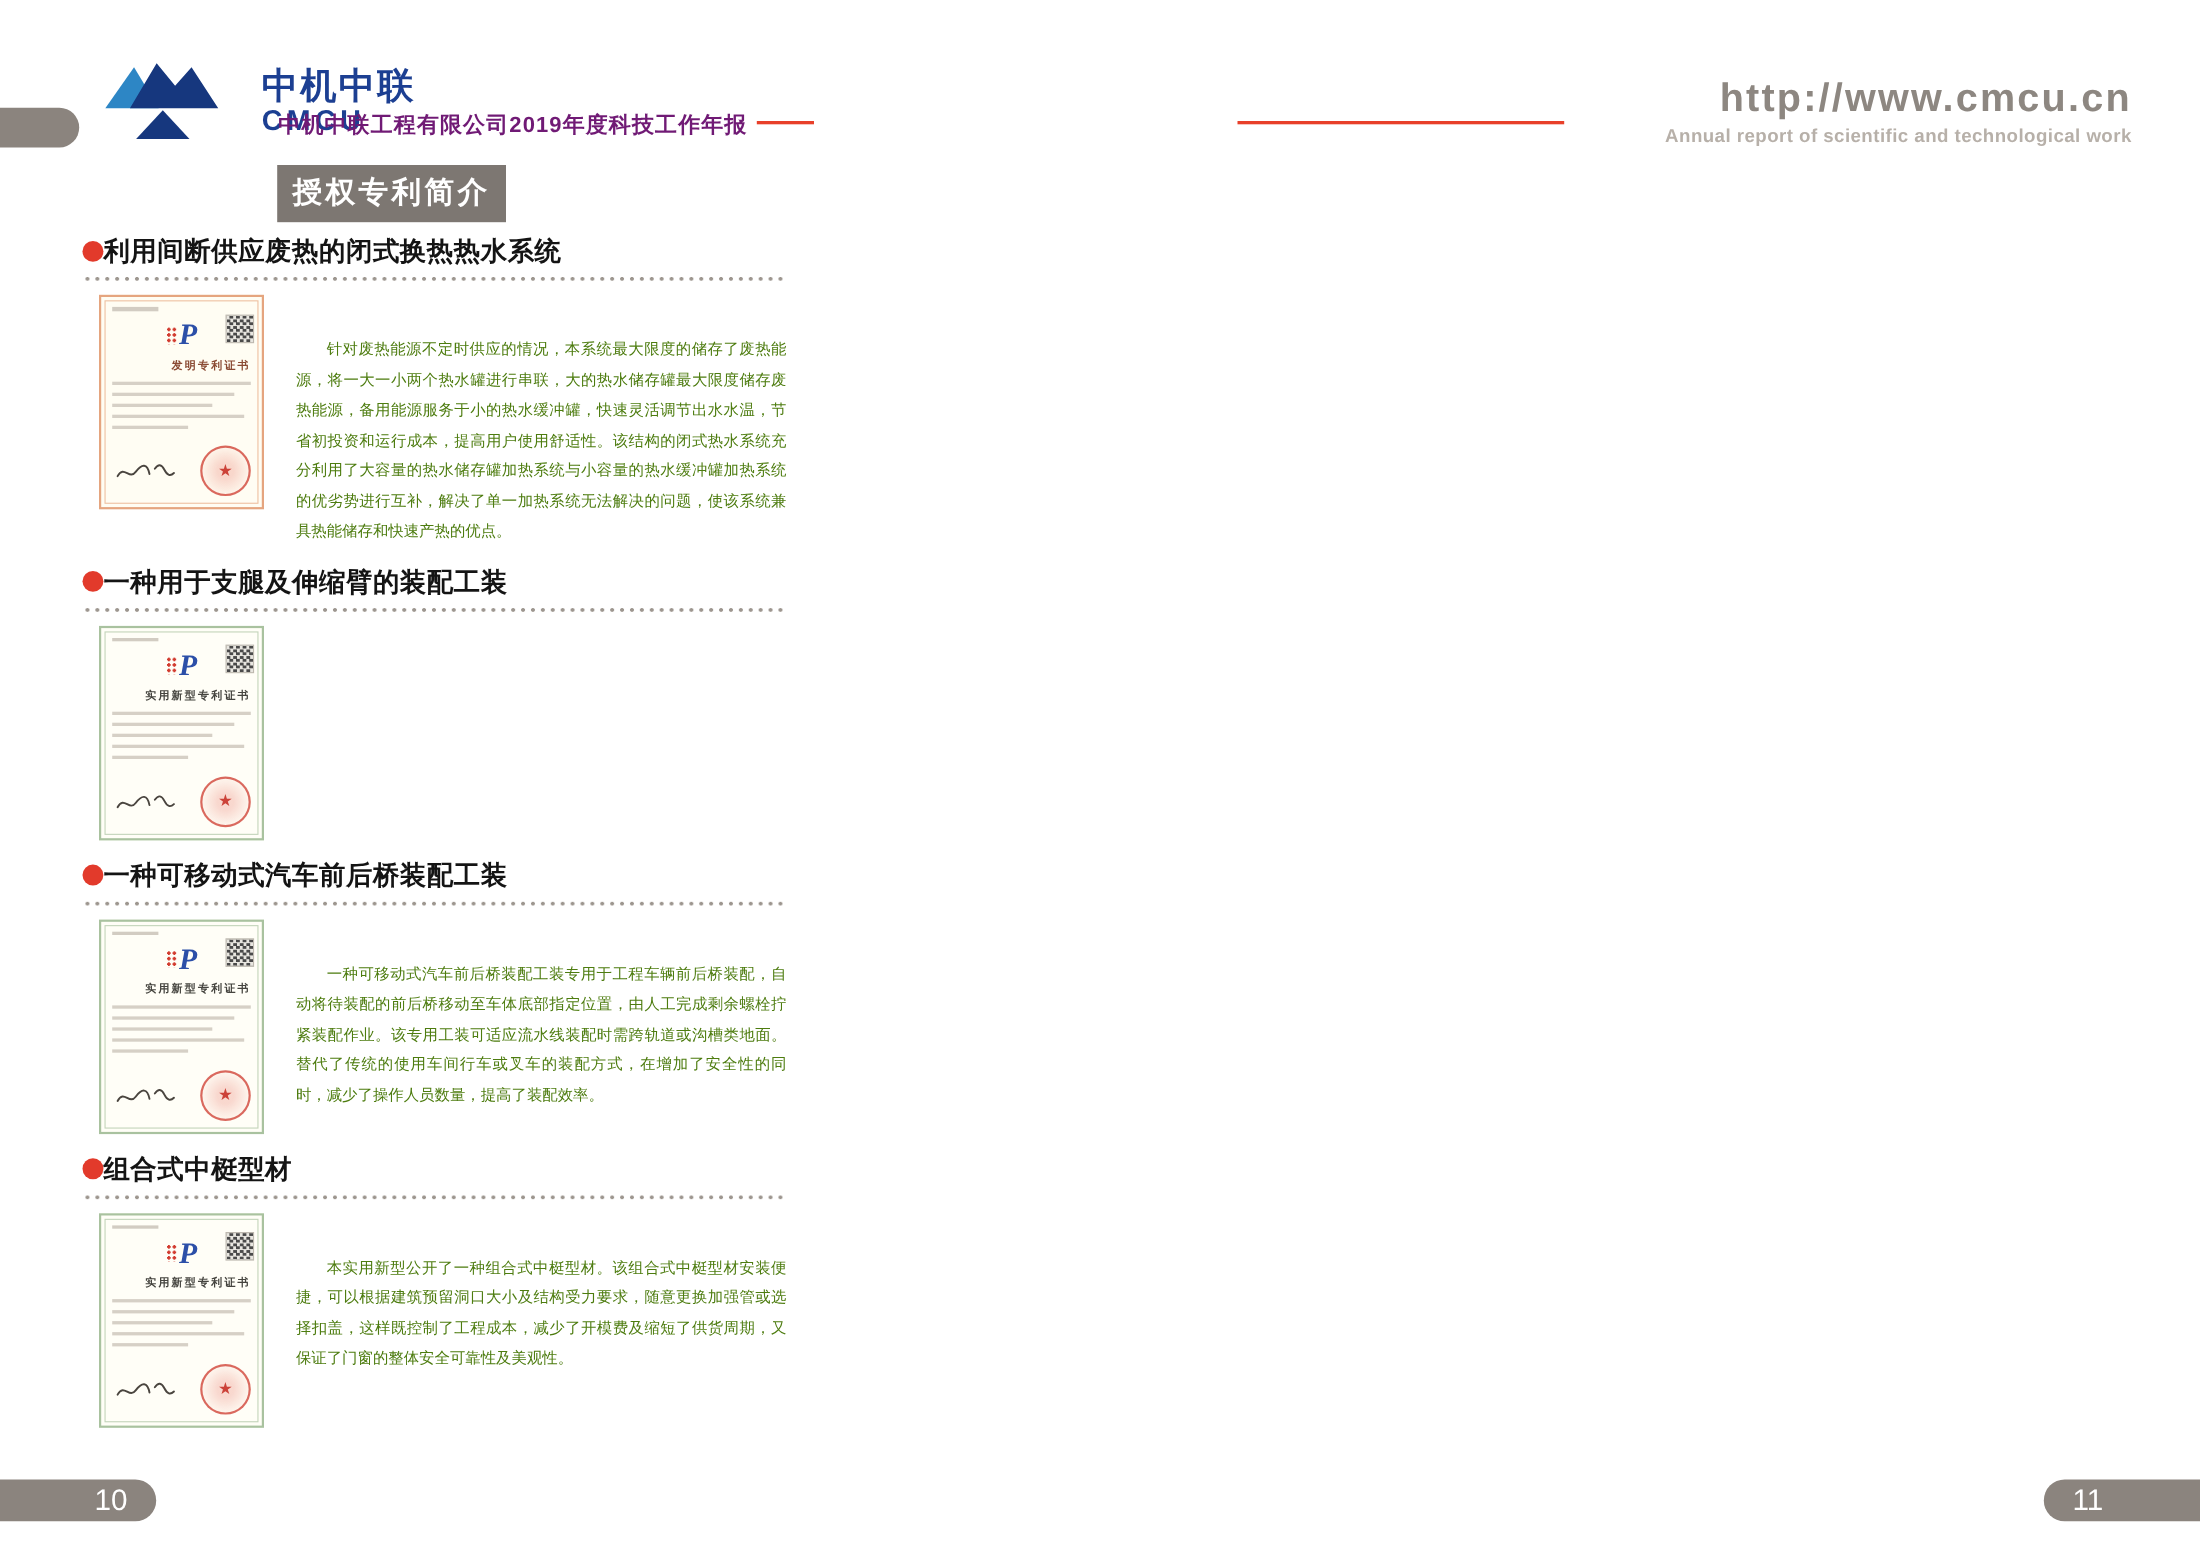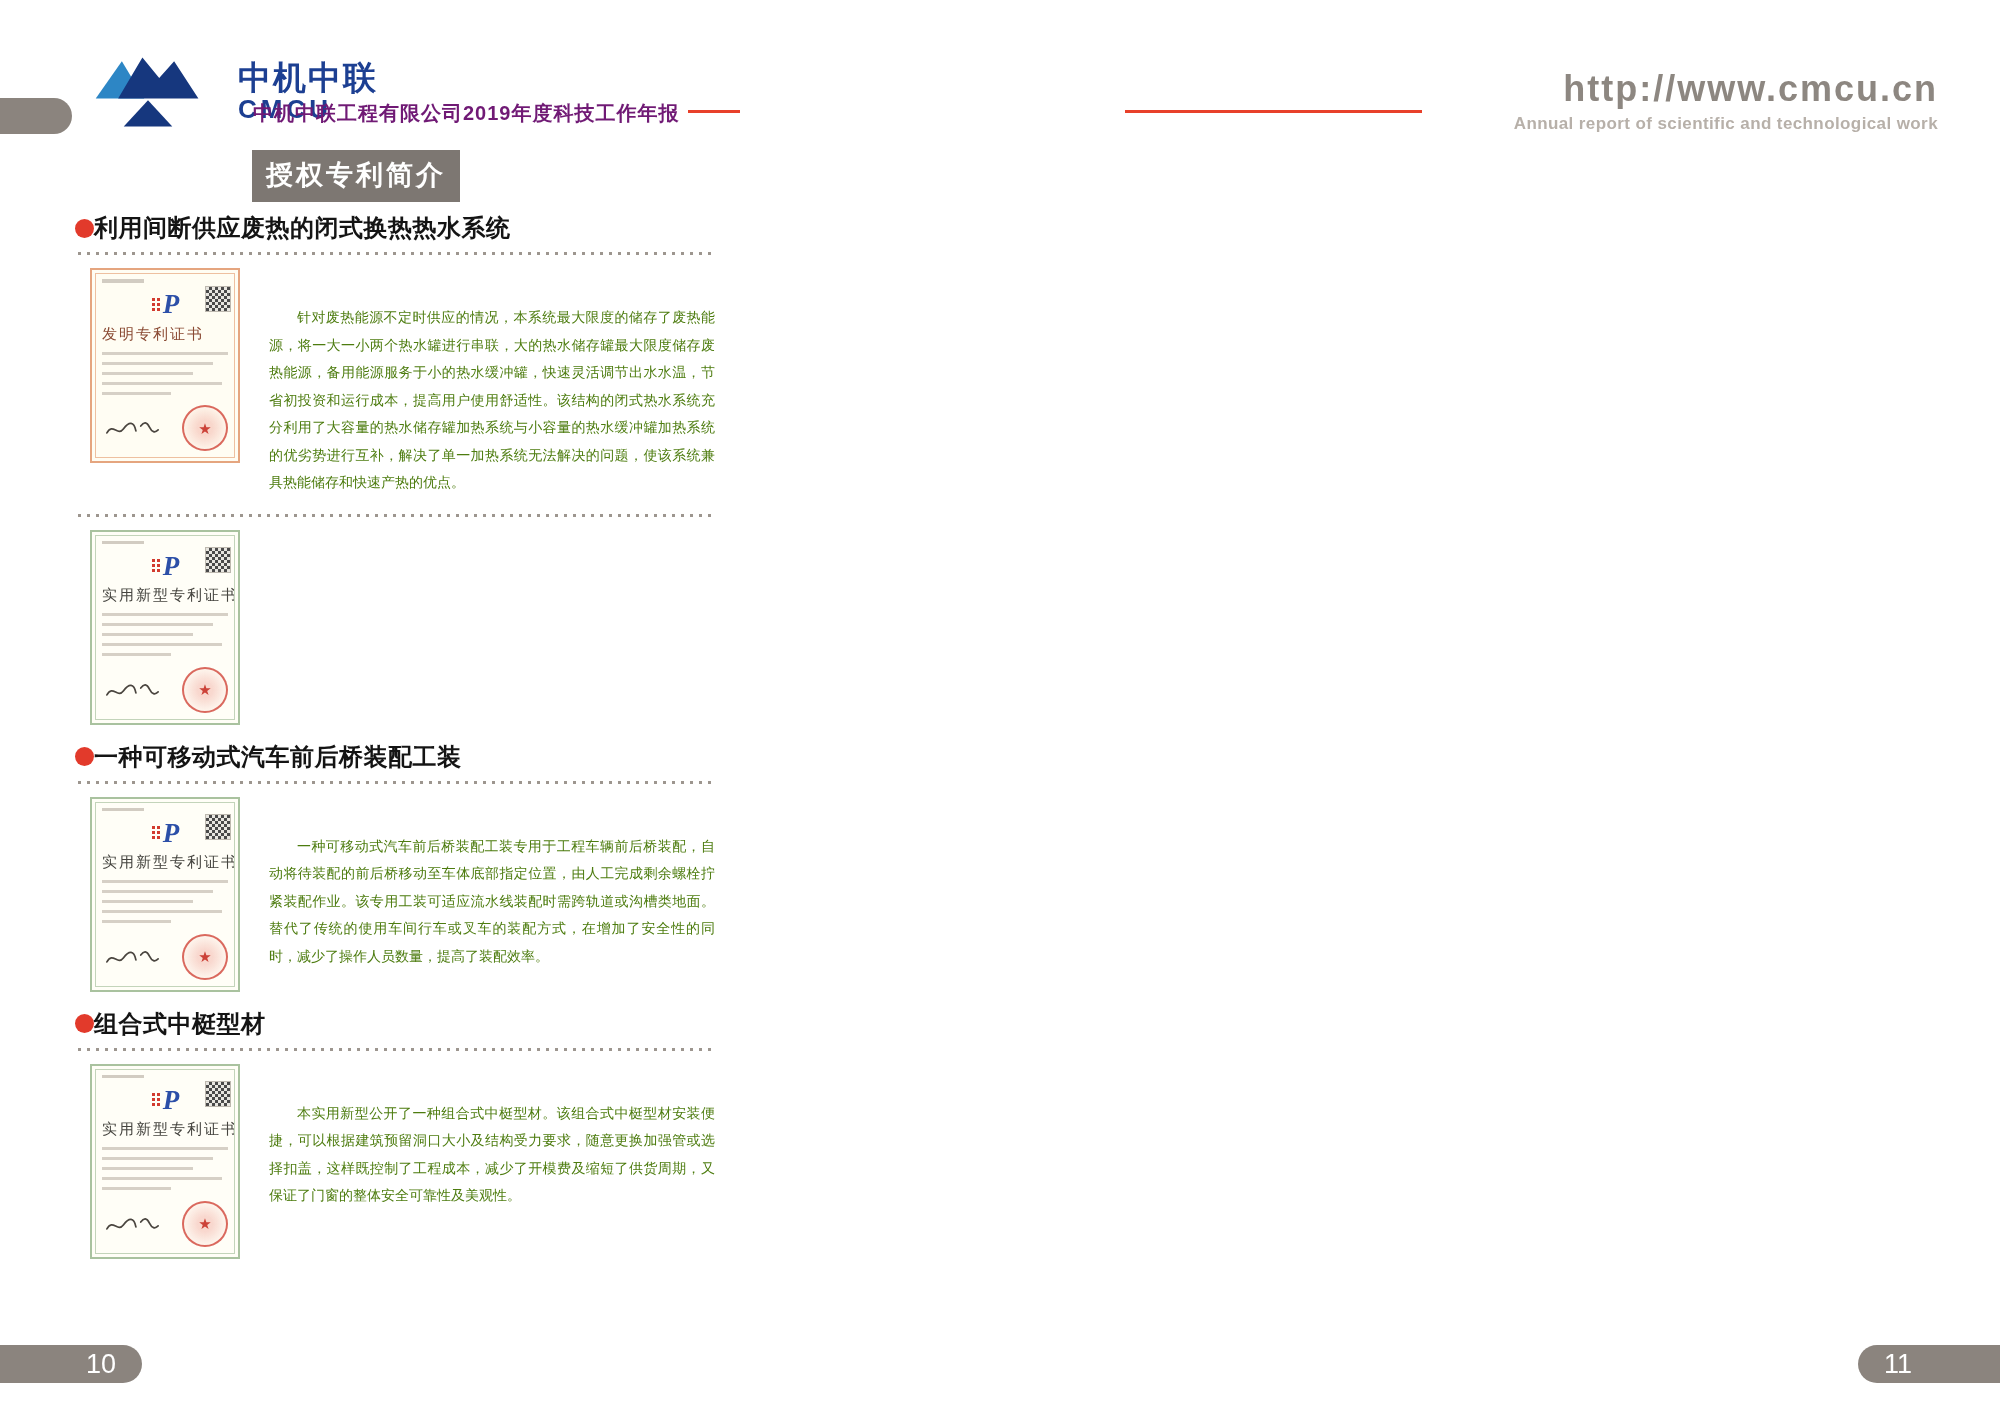--- a/index.html
+++ b/index.html
@@ -59,22 +59,22 @@
   .cert-num { width:42px; height:3.5px; background:#d2ccc2; margin-bottom:7px; }
   .cert-top { position:relative; height:30px; display:flex; justify-content:center; align-items:center; }
   .logo-dots { width:10px; height:16px; margin-right:2px;
     background-image:radial-gradient(circle, #d23b2f 1.5px, transparent 1.7px);
     background-size:5px 5px; }
   .cert-logo { font-family:"Liberation Serif", serif; font-style:italic; font-weight:bold;
     font-size:27px; color:#2c4fa8; line-height:1; }
   .cert-qr { position:absolute; right:-2px; top:-3px; width:24px; height:24px;
     background:conic-gradient(#4a4a4a 25%, #e8e6e0 0 50%, #4a4a4a 0 75%, #e8e6e0 0) 0 0/6px 6px;
     outline:1px solid #bdb8af; }
-  .cert-title { text-align:left; font-family:"Liberation Serif", serif; font-size:15px;
-    color:#45443f; letter-spacing:2px; margin:5px 0 8px; white-space:nowrap; }
+  .cert-title { text-align:right; font-family:"Liberation Serif", serif; font-size:10px;
+    color:#45443f; letter-spacing:2px; margin:5px 0 8px; white-space:nowrap;font-weight:bold; }
   .cert.invention .cert-title { color:#8a4a33; }
   .cert-lines i { display:block; height:3px; background:#d6d0c6; margin:7px 0; }
   .cert-lines .w1{width:100%;} .cert-lines .w2{width:88%;} .cert-lines .w3{width:72%;}
   .cert-lines .w4{width:95%;} .cert-lines .w5{width:55%;}
   .cert-bottom { position:absolute; left:10px; right:10px; bottom:8px; height:50px; }
   .sig { position:absolute; left:2px; bottom:12px; width:58px; height:24px; }
   .stamp { position:absolute; right:0; bottom:2px; width:46px; height:46px; border-radius:50%;
     border:2.5px solid rgba(206,57,46,.75);
     background:radial-gradient(circle, rgba(232,118,102,.28) 25%, rgba(232,118,102,.06) 72%);
     display:flex; align-items:center; justify-content:center; }
@@ -144,20 +144,24 @@
                 </svg>
                 <span class="stamp"></span>
               </div>
             </figure>
           </div>
           <p class="desc">针对废热能源不定时供应的情况，本系统最大限度的储存了废热能源，将一大一小两个热水罐进行串联，大的热水储存罐最大限度储存废热能源，备用能源服务于小的热水缓冲罐，快速灵活调节出水水温，节省初投资和运行成本，提高用户使用舒适性。该结构的闭式热水系统充分利用了大容量的热水储存罐加热系统与小容量的热水缓冲罐加热系统的优劣势进行互补，解决了单一加热系统无法解决的问题，使该系统兼具热能储存和快速产热的优点。</p>
         </div>
       </section>
 
       <section class="patent">
+        <div class="sec-head">
+          <span class="dot"></span>
+          <h2 class="sec-title">一种用于支腿及伸缩臂的装配工装</h2>
+        </div>
         <div class="dotline"></div>
         <div class="sec-body">
           <div class="cert-wrap">
             <figure class="cert">
               <div class="cert-num"></div>
               <div class="cert-top">
                 <span class="logo-dots"></span>
                 <span class="cert-logo">P</span>
                 <span class="cert-qr"></span>
               </div>

